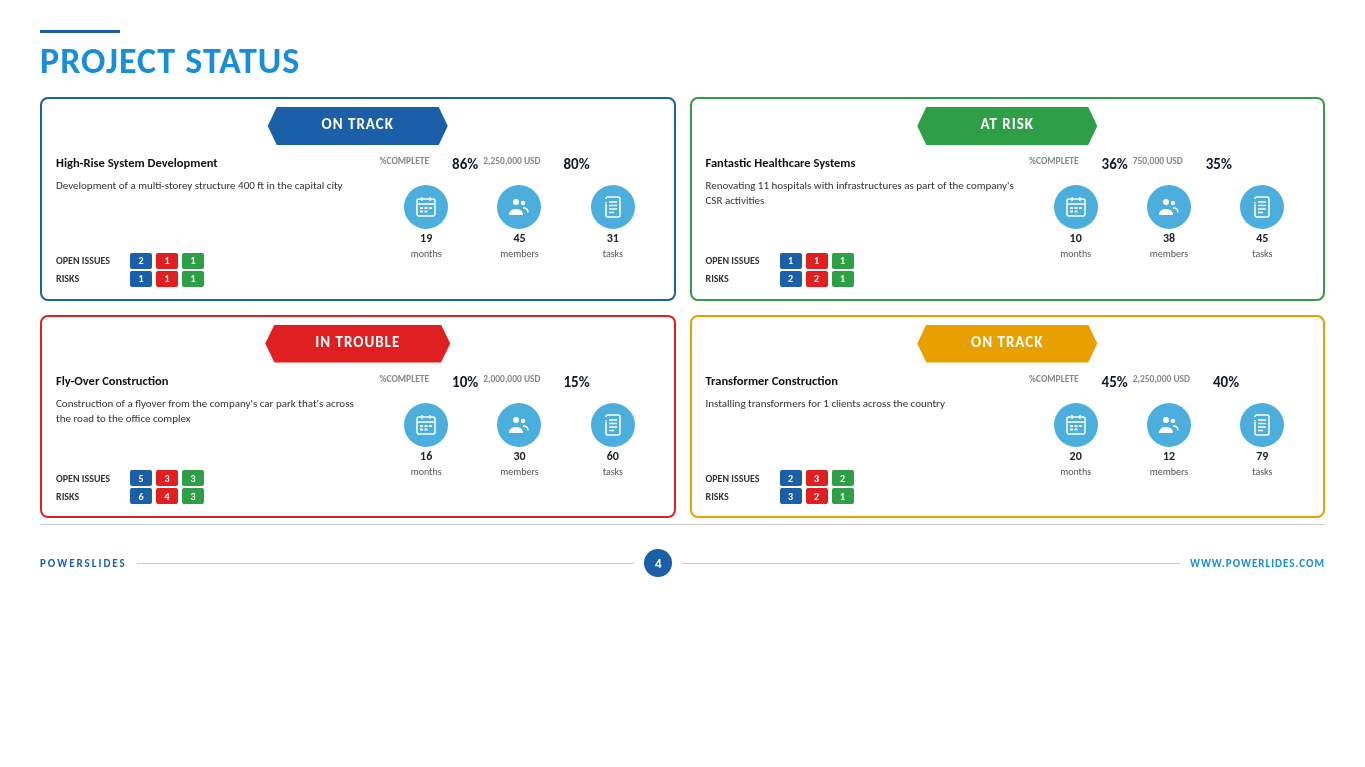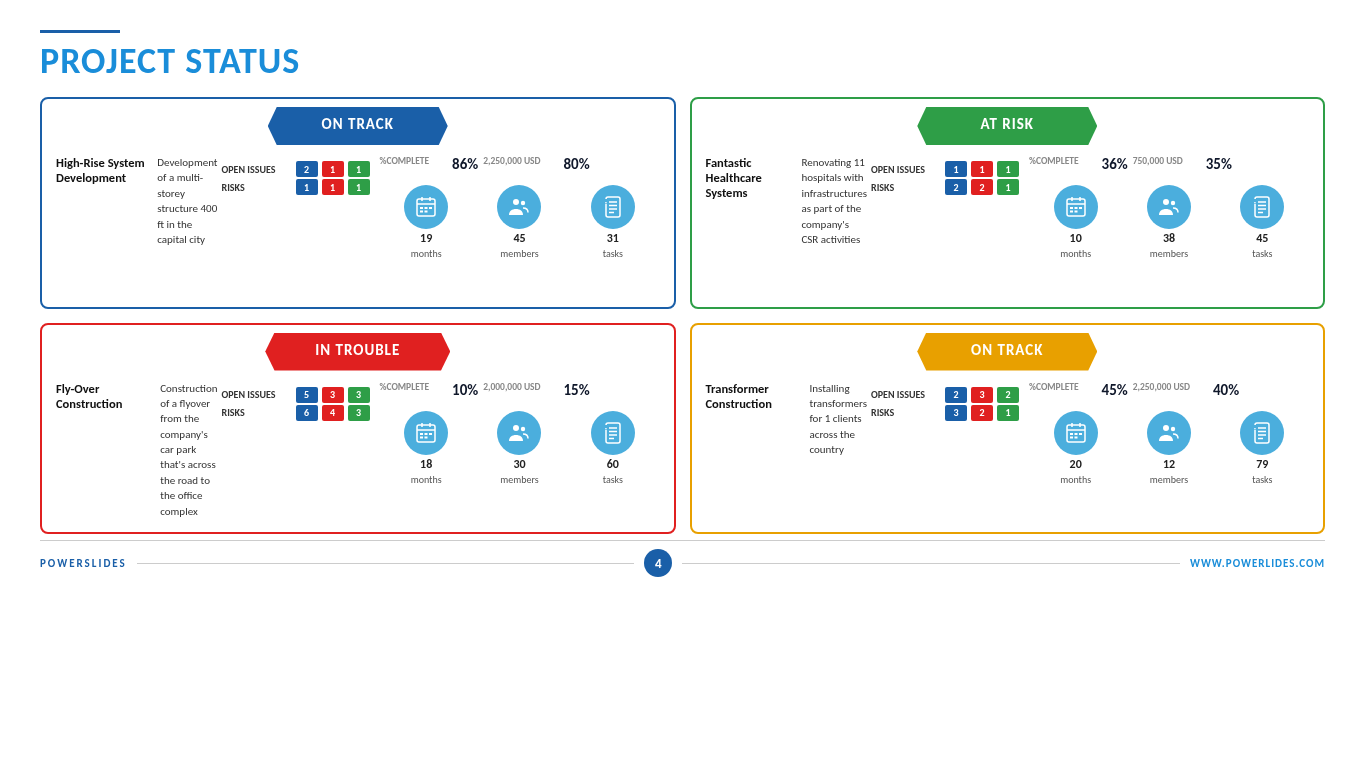--- a/index.html
+++ b/index.html
@@ -78,21 +78,21 @@
     .card-body {
       padding: 10px 14px 10px 14px;
       display: flex;
       flex-direction: row;
       flex: 1;
       gap: 10px;
     }
     .card-left {
       flex: 1;
       display: flex;
-      flex-direction: row;
+      flex-direction: column;
       gap: 4px;
       justify-content: space-between;
     }
     .card-right {
       width: 280px;
       display: flex;
       flex-direction: column;
       gap: 6px;
     }
     .project-name {
@@ -212,21 +212,21 @@
     .stat-lbl {
       font-size: 10px;
       color: #555;
     }
 
     
     .footer {
       display: flex;
       align-items: center;
       justify-content: space-between;
-      padding-top: 8px;
+      padding-top: 24px;
       border-top: 1px solid #ccc;
       margin-top: 6px;
     }
     .footer-left {
       font-size: 11px;
       font-weight: 700;
       color: #333;
       letter-spacing: 2px;
     }
     .footer-left span { color: #1a5fa8; }
@@ -500,21 +500,21 @@
     <line x1="3" y1="9" x2="21" y2="9" stroke="white" stroke-width="1.5"></line>
     <line x1="8" y1="2" x2="8" y2="6" stroke="white" stroke-width="1.5"></line>
     <line x1="16" y1="2" x2="16" y2="6" stroke="white" stroke-width="1.5"></line>
     <rect x="6" y="12" width="3" height="2" fill="white"></rect>
     <rect x="10.5" y="12" width="3" height="2" fill="white"></rect>
     <rect x="15" y="12" width="3" height="2" fill="white"></rect>
     <rect x="6" y="15.5" width="3" height="2" fill="white"></rect>
     <rect x="10.5" y="15.5" width="3" height="2" fill="white"></rect>
   </svg>
                 </div>
-            <span class="stat-num">18</span>
+            <span class="stat-num">16</span>
             <span class="stat-lbl">months</span>
           </div>
           <div class="stat-item">
             <div class="stat-icon">
                   <svg viewBox="0 0 24 24" fill="white" xmlns="http://www.w3.org/2000/svg">
     <circle cx="9" cy="7" r="3" fill="white"></circle>
     <circle cx="16" cy="8" r="2.2" fill="white"></circle>
     <path d="M2 20c0-4 3-6 7-6s7 2 7 6" fill="white"></path>
     <path d="M16 13c2.5 0 5 1.2 5 4.5" stroke="white" stroke-width="1.5" fill="none"></path>
   </svg>

